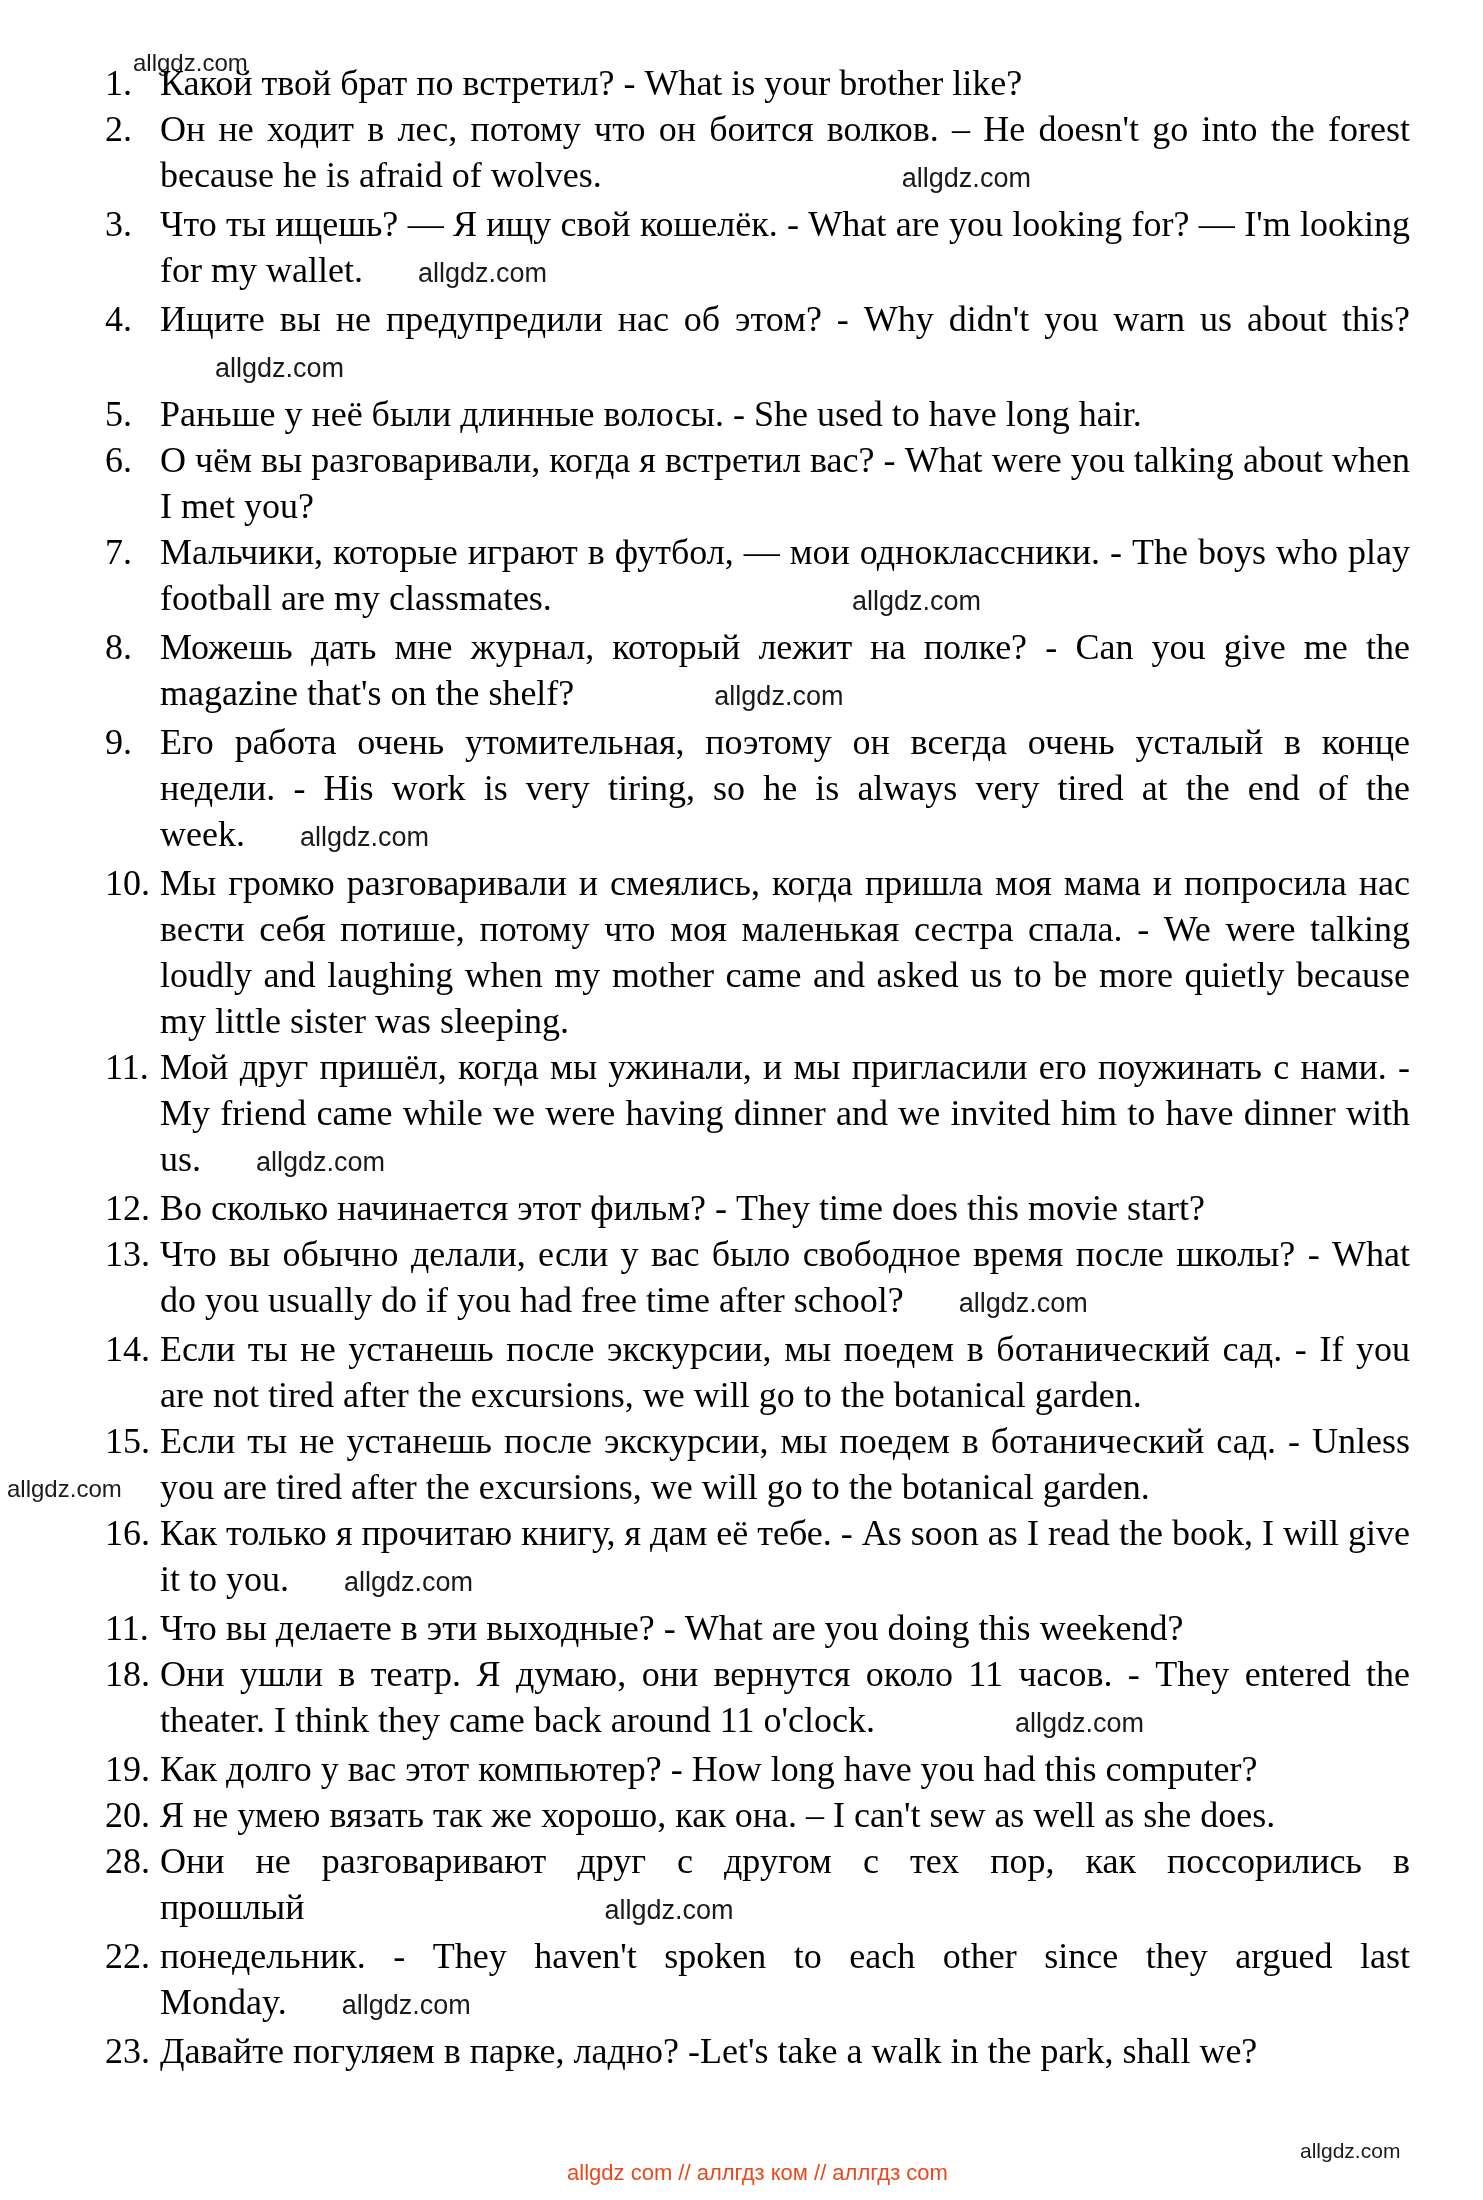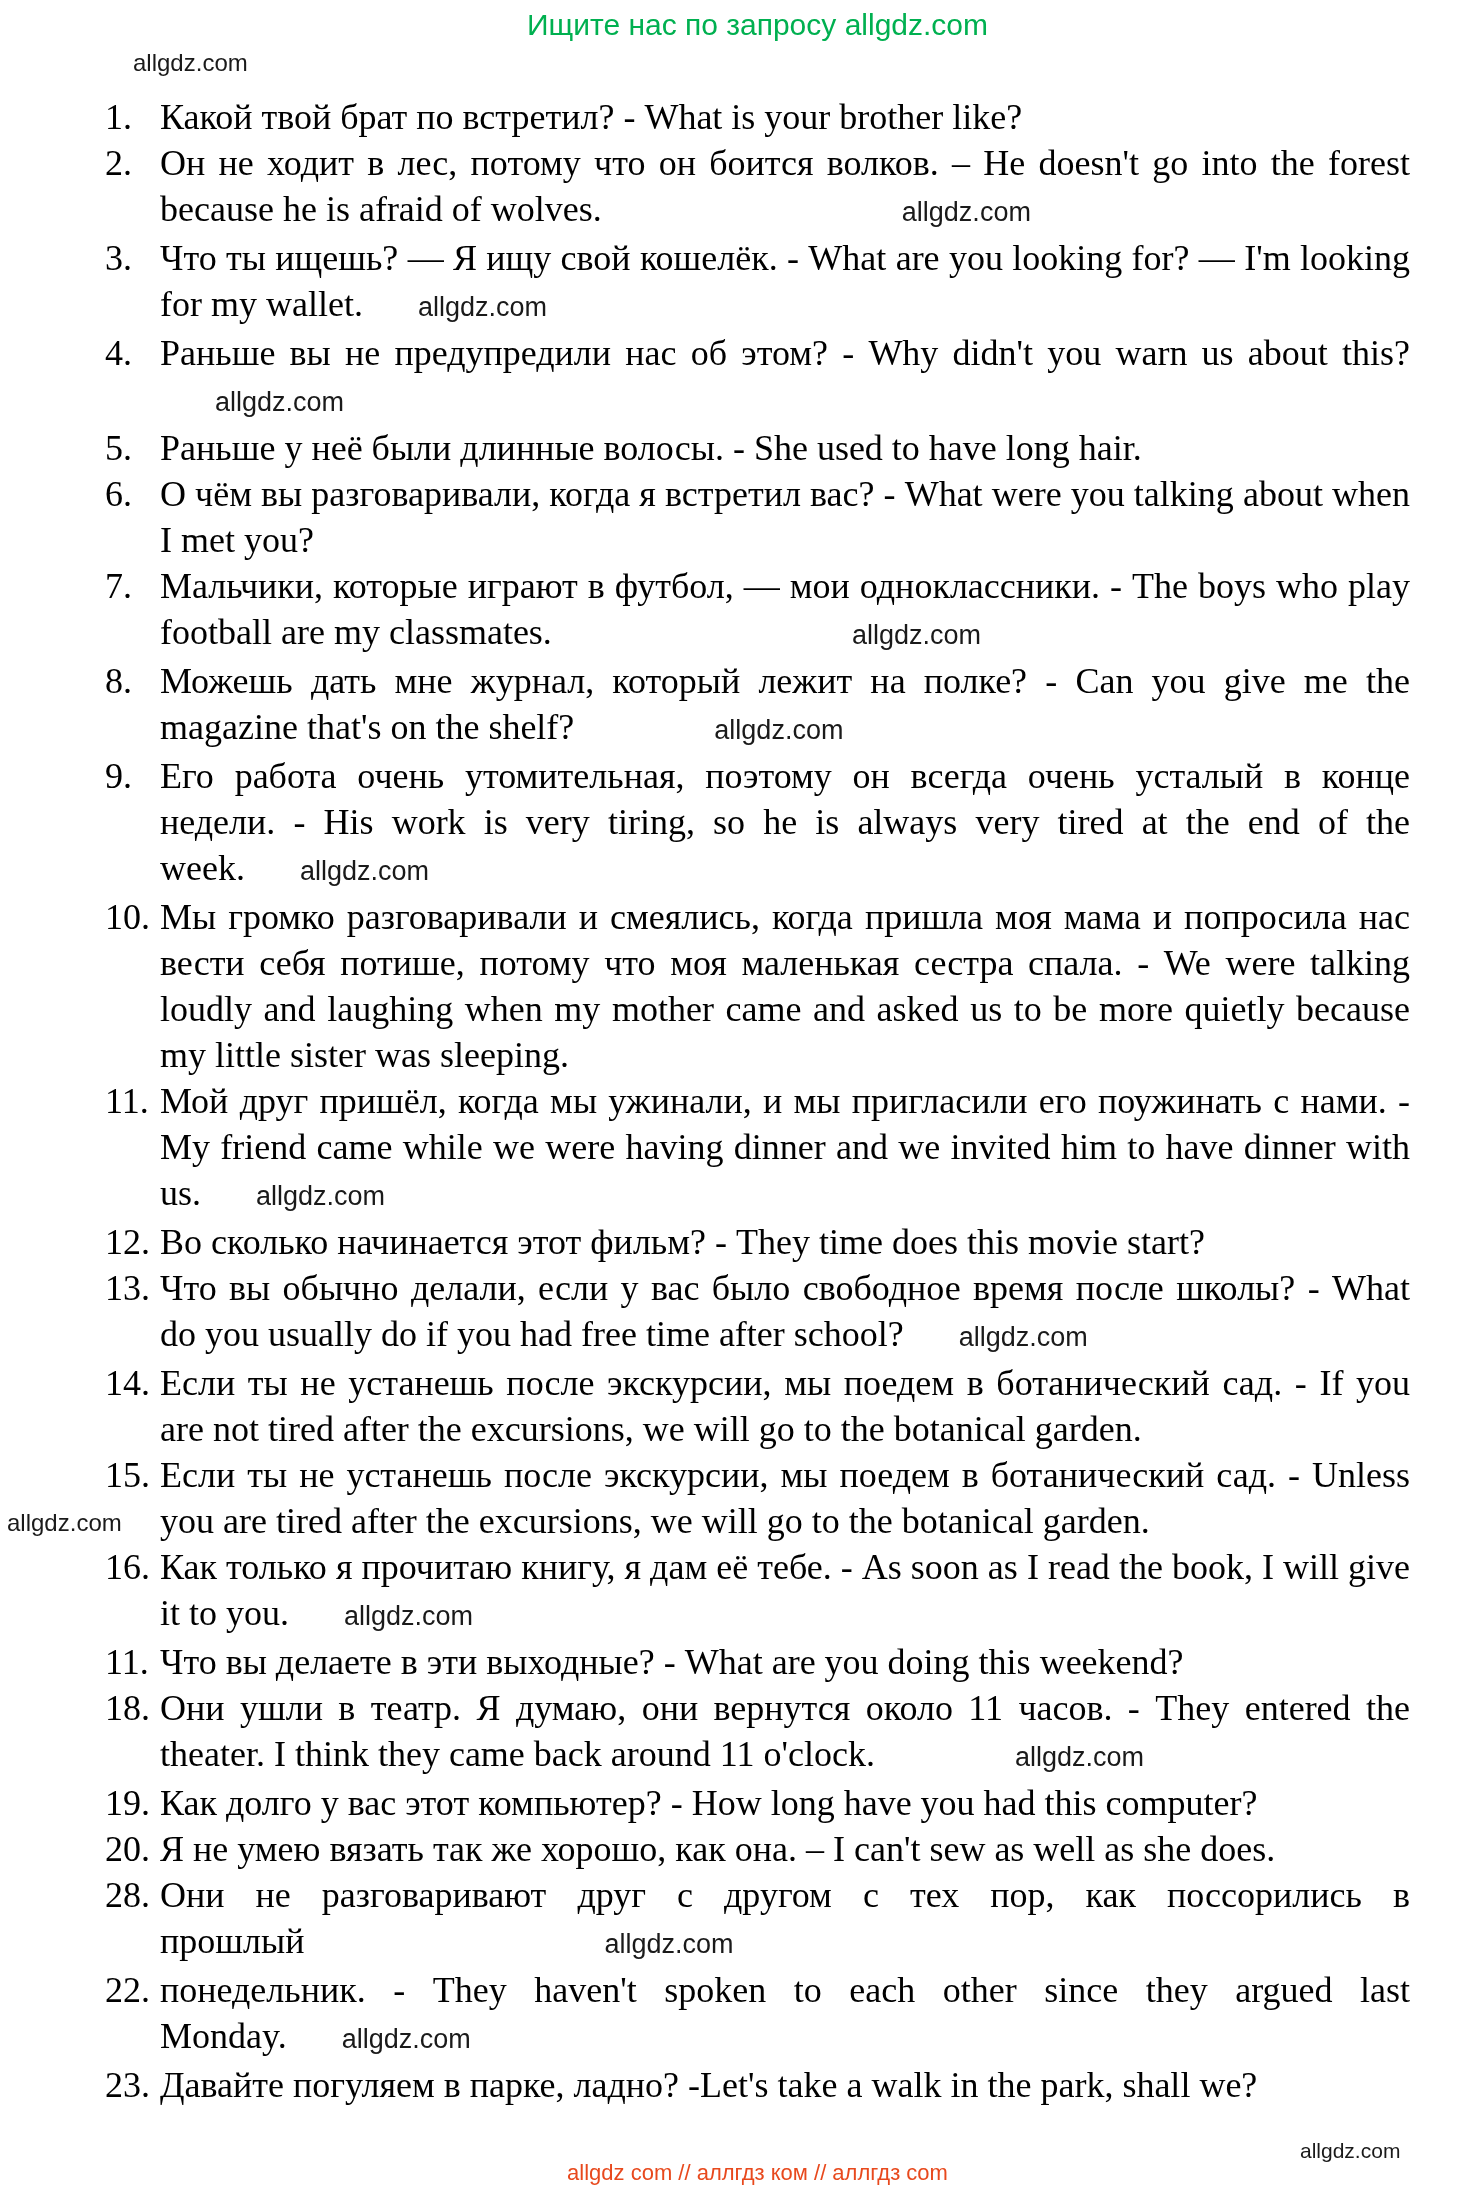--- a/index.html
+++ b/index.html
@@ -77,28 +77,27 @@
     font-family: "Liberation Sans", sans-serif;
     font-size: 22px;
     color: var(--footer);
     padding-left: 16px;
   }
 </style>
 </head>
 <body>
 
 <div class="page">
-  <div class="promo">Ищите нас по запросу allgdz.com</div>
   <div class="wm wm-topleft">allgdz.com</div>
 
   <div class="items">
       <div class="item"><span class="num">1.</span><span>Какой твой брат по встретил? - What is your brother like?</span></div>
       <div class="item"><span class="num">2.</span><span>Он не ходит в лес, потому что он боится волков. – He doesn't go into the forest because he is afraid of wolves.</span><span class="wm wm-inline wm-far">allgdz.com</span></div>
       <div class="item"><span class="num">3.</span><span>Что ты ищешь? — Я ищу свой кошелёк. - What are you looking for? — I'm looking for my wallet.</span><span class="wm wm-inline wm-near">allgdz.com</span></div>
-      <div class="item"><span class="num">4.</span><span>Раньше вы не предупредили нас об этом? - Why didn't you warn us about this?</span><span class="wm wm-inline wm-near">allgdz.com</span></div>
+      <div class="item"><span class="num">4.</span><span>Ищите вы не предупредили нас об этом? - Why didn't you warn us about this?</span><span class="wm wm-inline wm-near">allgdz.com</span></div>
       <div class="item"><span class="num">5.</span><span>Раньше у неё были длинные волосы. - She used to have long hair.</span></div>
       <div class="item"><span class="num">6.</span><span>О чём вы разговаривали, когда я встретил вас? - What were you talking about when I met you?</span></div>
       <div class="item"><span class="num">7.</span><span>Мальчики, которые играют в футбол, — мои одноклассники. - The boys who play football are my classmates.</span><span class="wm wm-inline wm-far">allgdz.com</span></div>
       <div class="item"><span class="num">8.</span><span>Можешь дать мне журнал, который лежит на полке? - Can you give me the magazine that's on the shelf?</span><span class="wm wm-inline wm-mid">allgdz.com</span></div>
       <div class="item"><span class="num">9.</span><span>Его работа очень утомительная, поэтому он всегда очень усталый в конце недели. - His work is very tiring, so he is always very tired at the end of the week.</span><span class="wm wm-inline wm-near">allgdz.com</span></div>
       <div class="item"><span class="num">10.</span><span>Мы громко разговаривали и смеялись, когда пришла моя мама и попросила нас вести себя потише, потому что моя маленькая сестра спала. - We were talking loudly and laughing when my mother came and asked us to be more quietly because my little sister was sleeping.</span></div>
       <div class="item"><span class="num">11.</span><span>Мой друг пришёл, когда мы ужинали, и мы пригласили его поужинать с нами. - My friend came while we were having dinner and we invited him to have dinner with us.</span><span class="wm wm-inline wm-near">allgdz.com</span></div>
       <div class="item"><span class="num">12.</span><span>Во сколько начинается этот фильм? - They time does this movie start?</span></div>
       <div class="item"><span class="num">13.</span><span>Что вы обычно делали, если у вас было свободное время после школы? - What do you usually do if you had free time after school?</span><span class="wm wm-inline wm-near">allgdz.com</span></div>
       <div class="item"><span class="num">14.</span><span>Если ты не устанешь после экскурсии, мы поедем в ботанический сад. - If you are not tired after the excursions, we will go to the botanical garden.</span></div>

